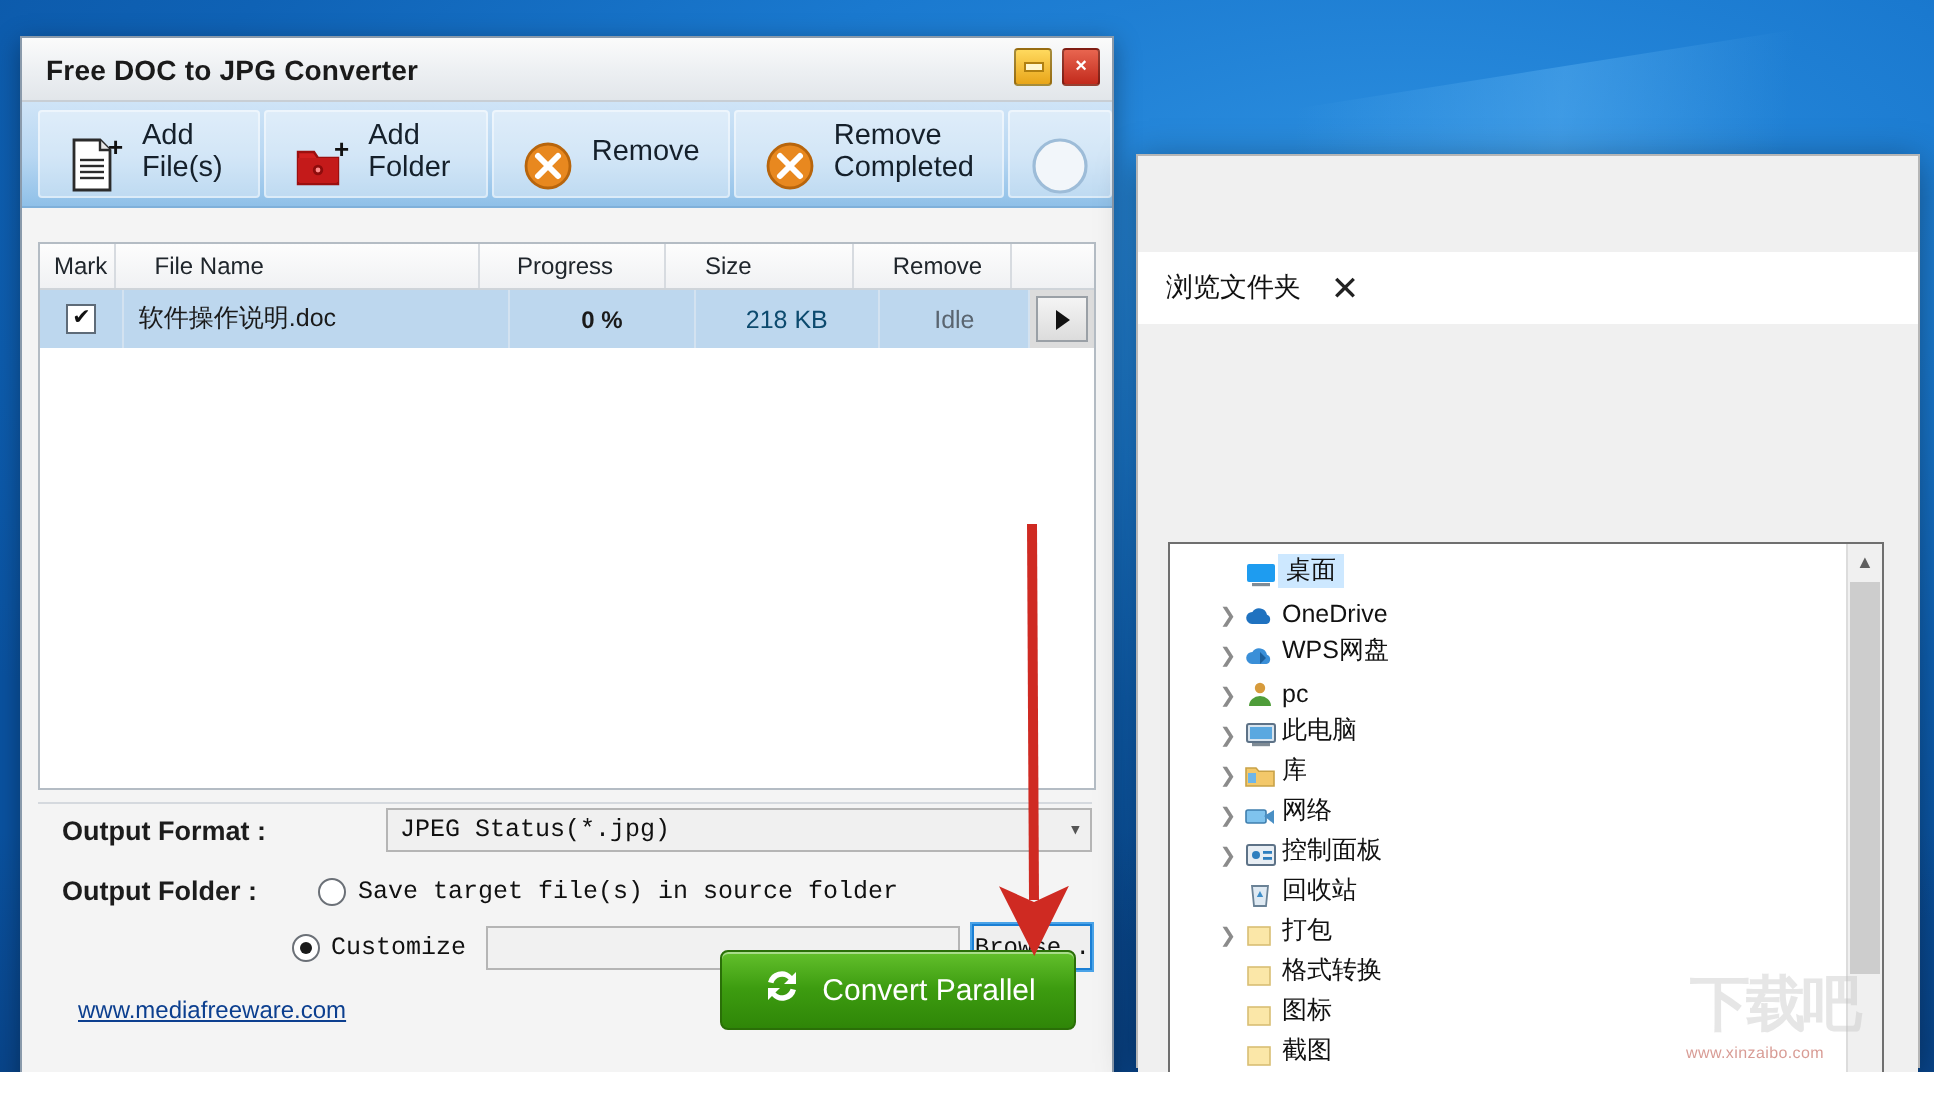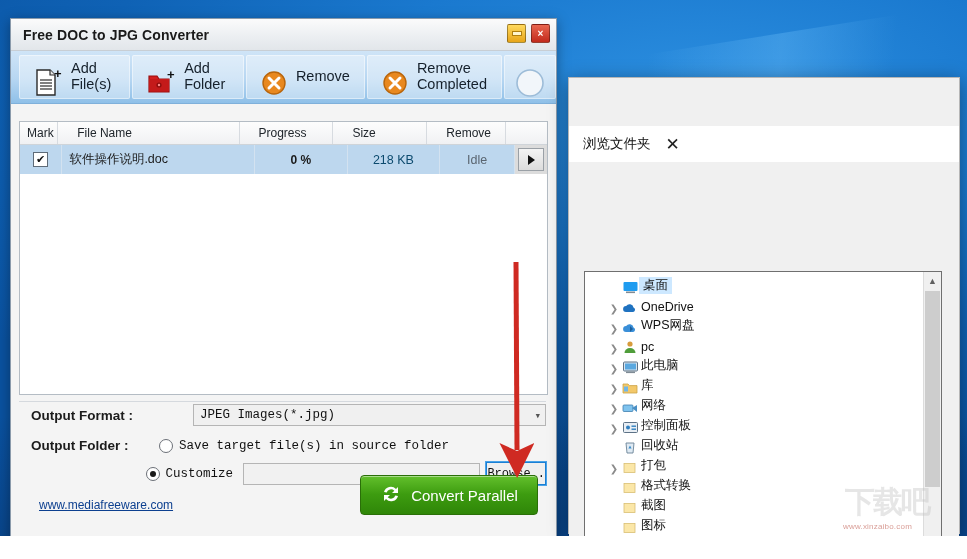--- a/index.html
+++ b/index.html
@@ -414,21 +414,21 @@
           </span>
         </div>
       </div>
     </div>
 
     <div class="settings">
 
       <div class="srow" style="margin-top:2px;gap:40px;">
         <div class="slabel">Output Format :</div>
         <div class="combo">
-          <span>JPEG Images(*.jpg)</span>
+          <span>JPEG Status(*.jpg)</span>
           <span class="caret">▾</span>
         </div>
       </div>
 
       <div class="srow" style="margin-top:12px;">
         <div class="slabel">Output Folder :</div>
         <div class="radio-wrap">
           <span class="radio"></span>
           <span>Save target file(s) in source folder</span>
         </div>
@@ -600,31 +600,31 @@
             <span class="tlabel">格式转换</span>
           </div>
 
           <div class="tree-item">
             <span class="exp"></span>
             <span class="ticon">
               <svg width="14" height="13" viewBox="0 0 14 13">
                   <rect x="1" y="2.5" width="11" height="9" fill="#fbe7a8" stroke="#d9bf73" stroke-width=".8"></rect>
                 </svg>
             </span>
-            <span class="tlabel">截图</span>
+            <span class="tlabel">图标</span>
           </div>
 
           <div class="tree-item">
             <span class="exp"></span>
             <span class="ticon">
               <svg width="14" height="13" viewBox="0 0 14 13">
                   <rect x="1" y="2.5" width="11" height="9" fill="#fbe7a8" stroke="#d9bf73" stroke-width=".8"></rect>
                 </svg>
             </span>
-            <span class="tlabel">图标</span>
+            <span class="tlabel">截图</span>
           </div>
 
           <div class="tree-item">
             <span class="exp">❯</span>
             <span class="ticon">
               <svg width="14" height="13" viewBox="0 0 14 13">
                   <rect x="1" y="2.5" width="11" height="9" fill="#fbe7a8" stroke="#d9bf73" stroke-width=".8"></rect>
                 </svg>
             </span>
             <span class="tlabel">下载吧</span>

